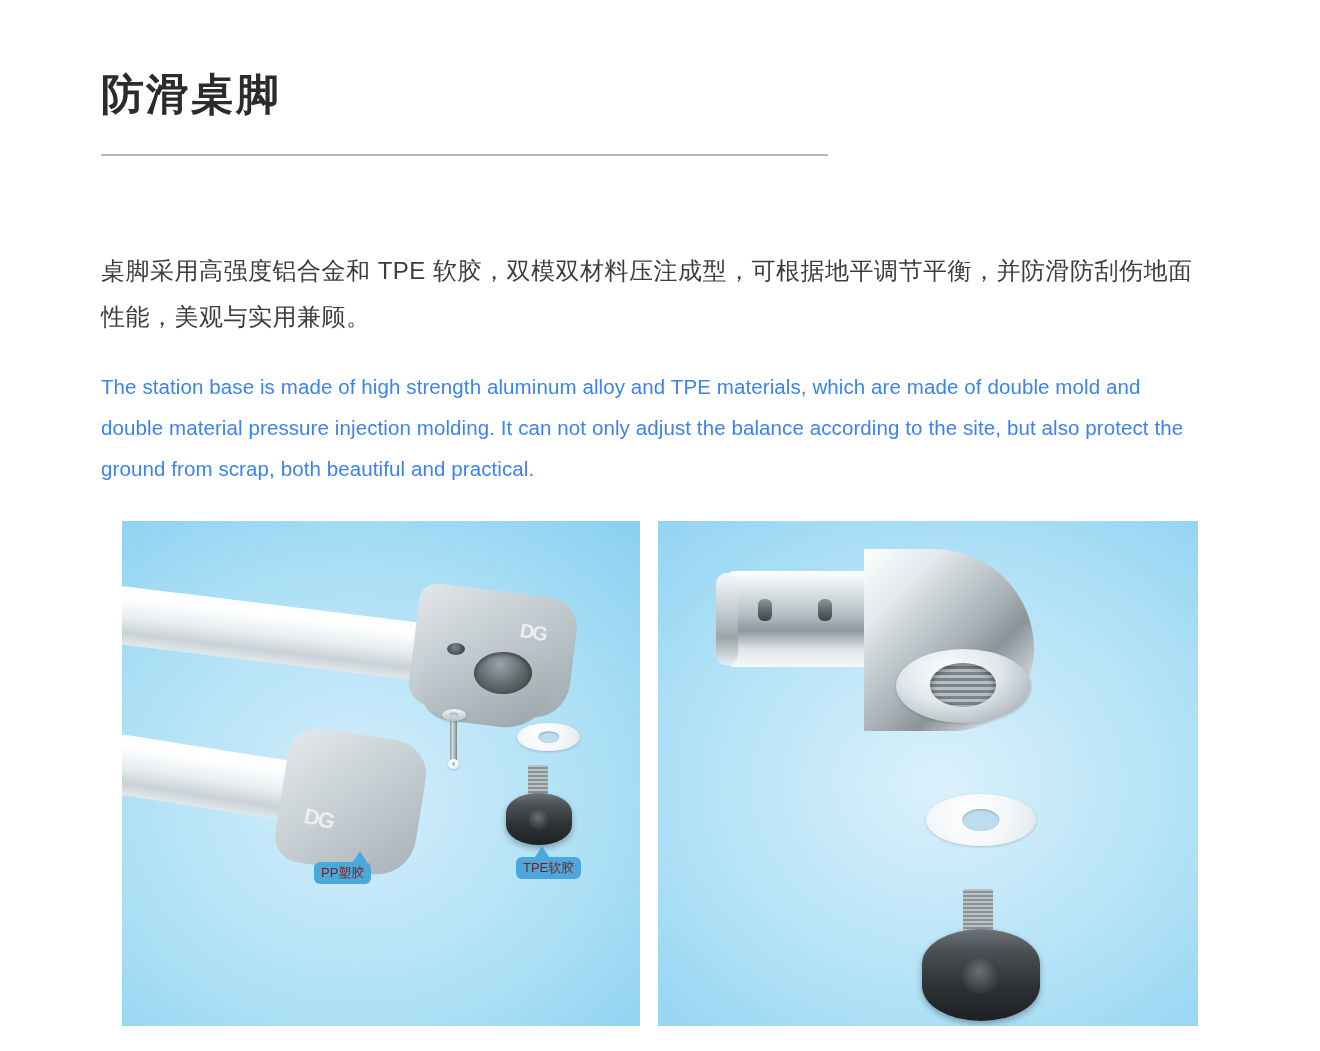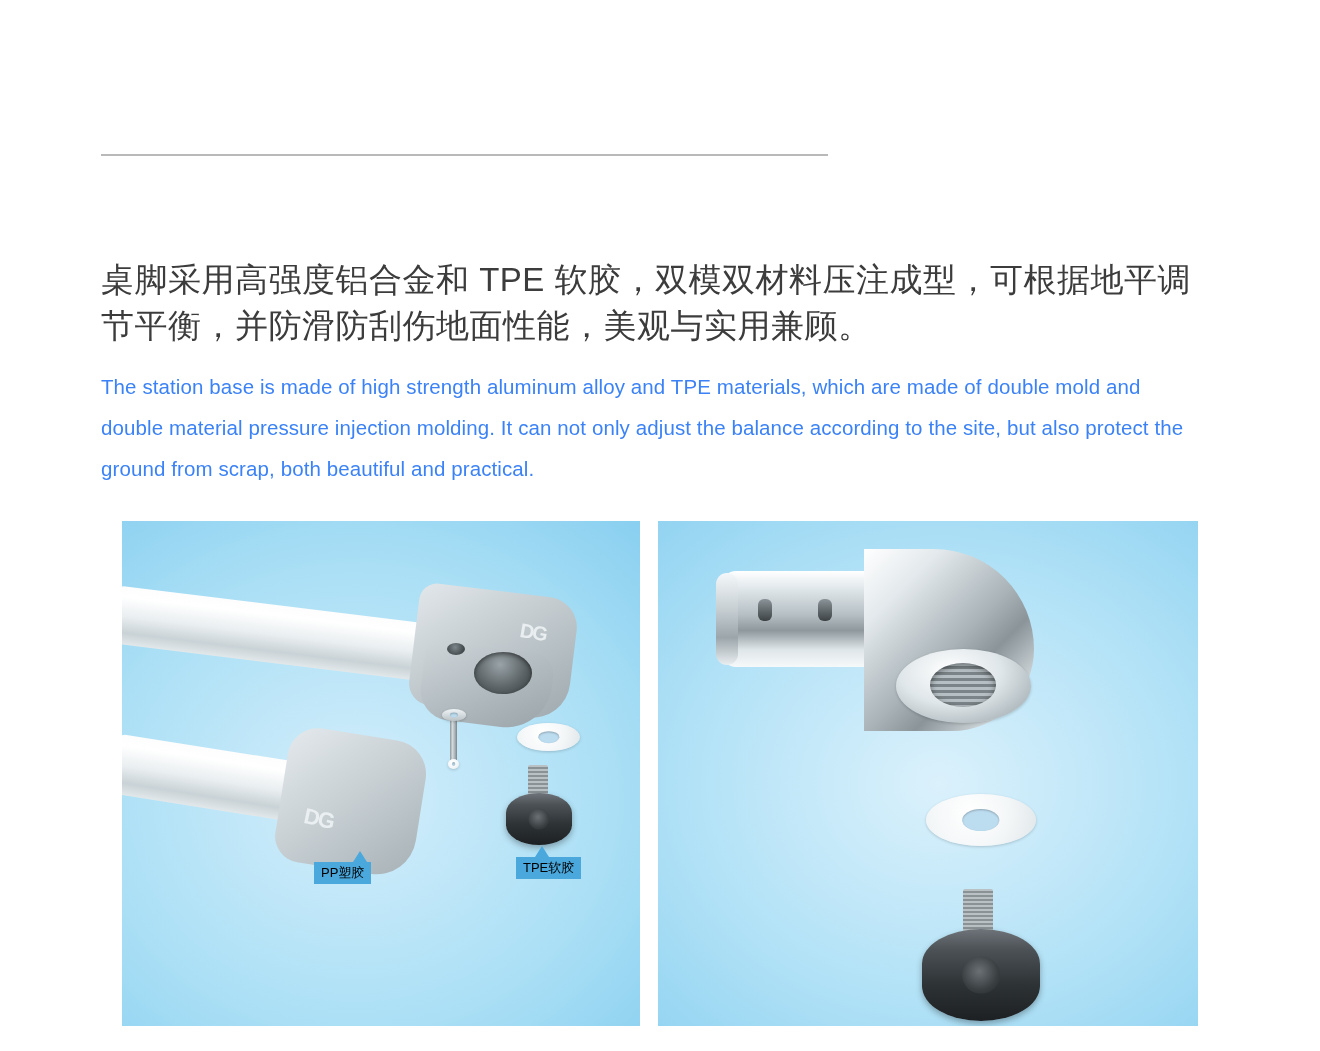--- a/index.html
+++ b/index.html
@@ -37,21 +37,21 @@
     top: 154px;
     width: 727px;
     height: 2px;
     background: #b9b9b9;
   }
   .para-cn {
     position: absolute;
     left: 101px;
     top: 224px;
     width: 1100px;
-    font-size: 33px;
+    font-size: 24px;
     line-height: 46px;
     color: #3c3c3c;
     letter-spacing: 0.5px;
   }
   .para-en {
     position: absolute;
     left: 101px;
     top: 345px;
     width: 1100px;
     font-size: 20.5px;
@@ -101,25 +101,25 @@
     position: absolute;
     color: #eef3f5;
     font-size: 20px;
     font-weight: bold;
     letter-spacing: -2px;
     opacity: .9;
   }
   .callout {
     position: absolute;
     background: #4aa8dd;
-    color: #000000;
+    color: #7f1d1d;
     font-size: 13px;
     line-height: 20px;
     padding: 1px 7px;
-    border-radius: 0;
+    border-radius: 6px;
     white-space: nowrap;
   }
   .callout-arrow {
     position: absolute;
     width: 0;
     height: 0;
     border-left: 7px solid transparent;
     border-right: 7px solid transparent;
     border-bottom: 11px solid #4aa8dd;
   }
@@ -180,20 +180,21 @@
     position: absolute;
     border-radius: 50%;
     background: radial-gradient(circle at 45% 35%, #7d868b 0%, #4e5659 55%, #2d3335 100%);
   }
 </style>
 </head>
 <body>
 
 <div class="page">
 
+  <h1 class="title">防滑桌脚</h1>
   <div class="rule"></div>
 
   <p class="para-cn">桌脚采用高强度铝合金和 TPE 软胶，双模双材料压注成型，可根据地平调节平衡，并防滑防刮伤地面性能，美观与实用兼顾。</p>
   <p class="para-en">The station base is made of high strength aluminum alloy and TPE materials, which are made of double mold and double material pressure injection molding. It can not only adjust the balance according to the site, but also protect the ground from scrap, both beautiful and practical.</p>
 
   <div class="figure">
 
     <div class="panel left">
 
       <div class="tube" style="left:-10px; top:64px; width:330px; height:58px; transform: rotate(7deg); transform-origin: left center;"></div>

